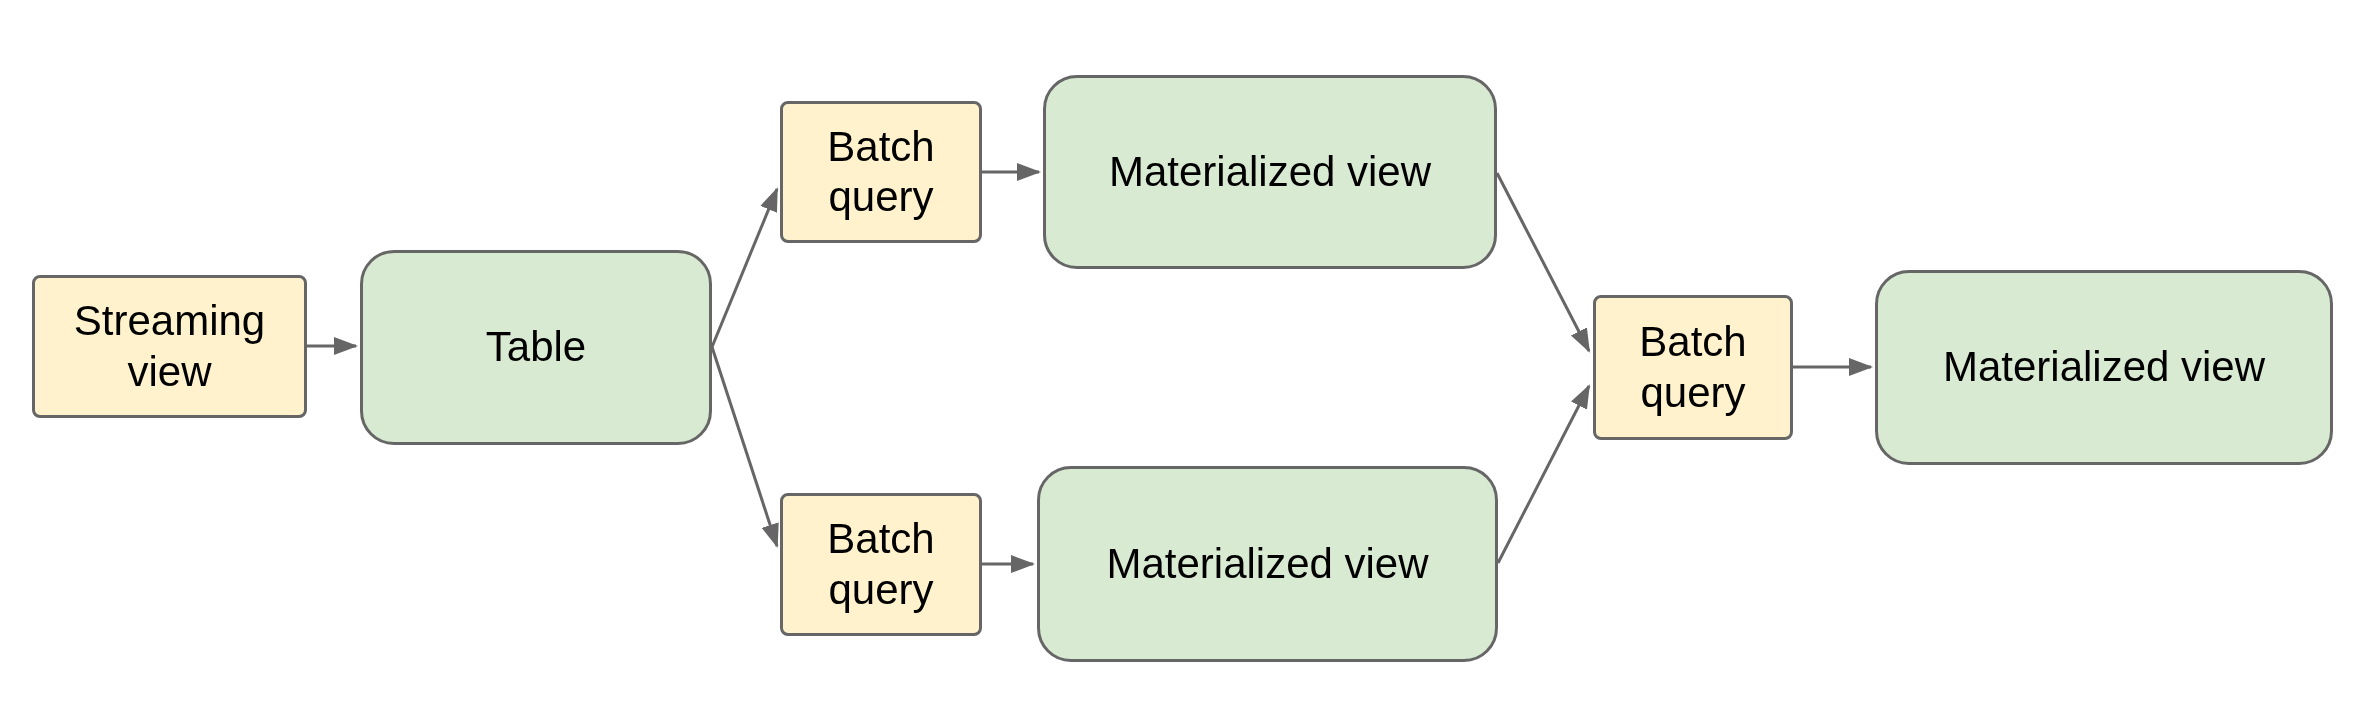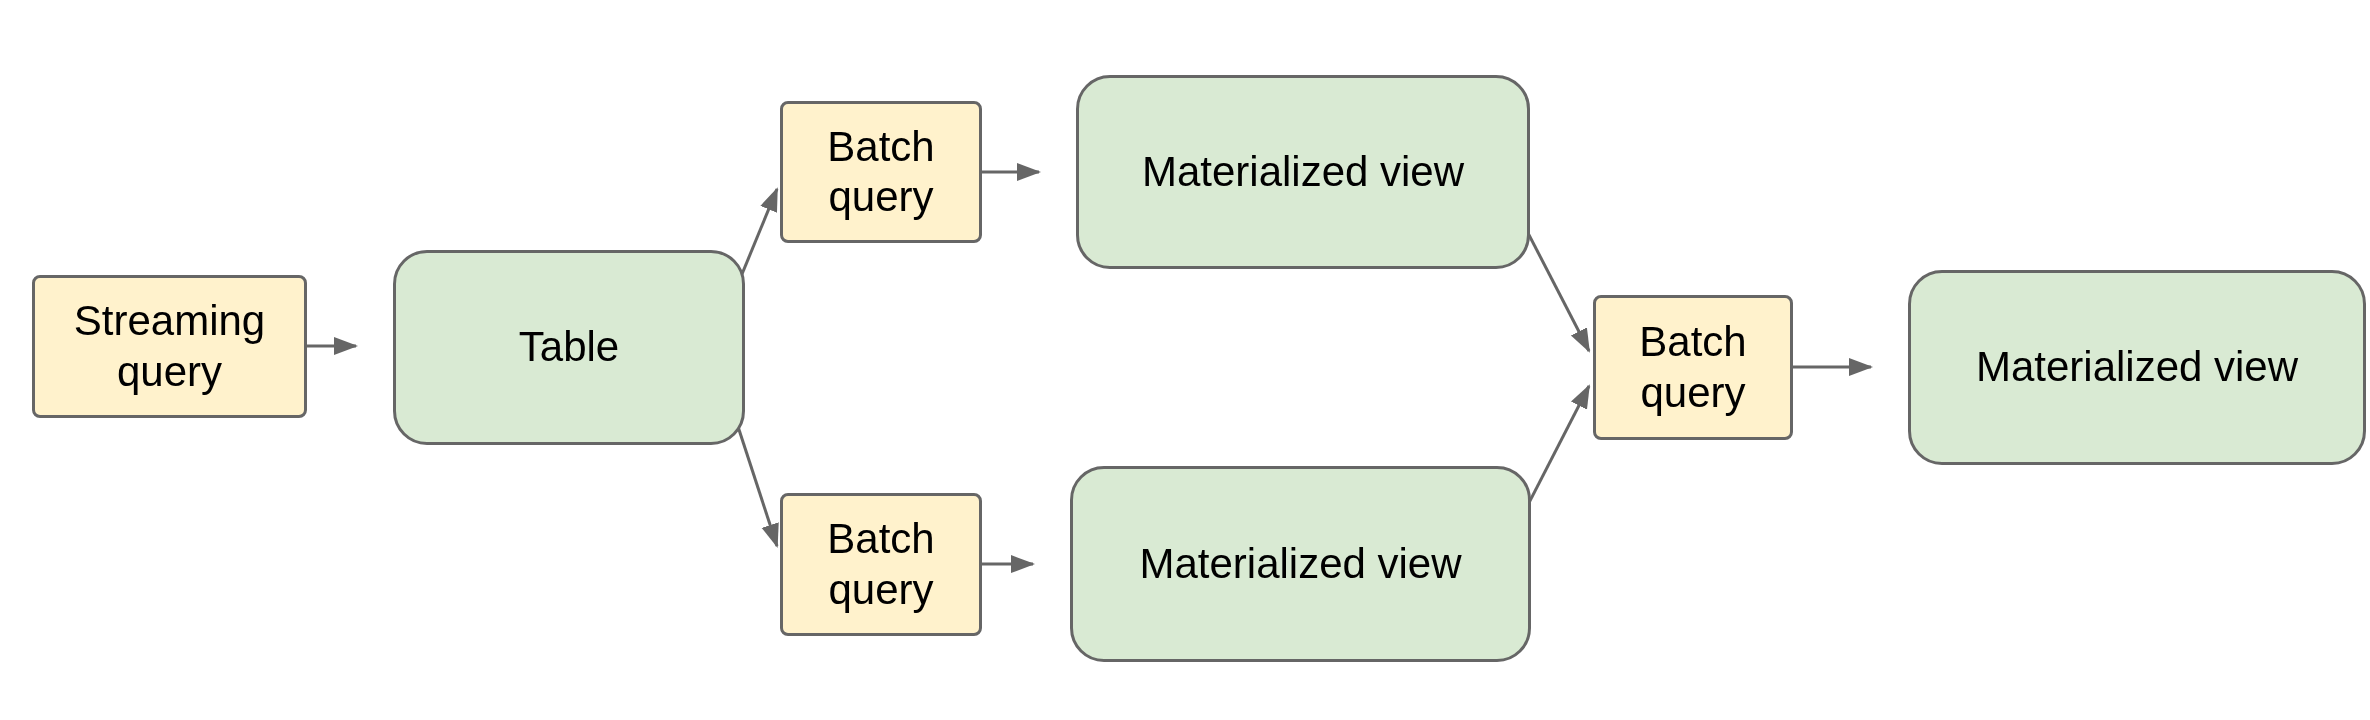--- a/index.html
+++ b/index.html
@@ -47,21 +47,20 @@
     line-height:1.2;
     padding:0 18px;
   }
   .node.query{
     background:var(--query-fill);
     border-radius:8px;
   }
   .node.view{
     background:var(--view-fill);
     border-radius:34px;
-    margin-left:33px;
   }
   
   .n-streaming-query   {left:32px;   top:275px; width:275px; height:143px;}
   .n-table             {left:360px;  top:250px; width:352px; height:195px;}
   .n-batch-query-top   {left:780px;  top:101px; width:202px; height:142px;}
   .n-mv-top            {left:1043px; top:75px;  width:454px; height:194px;}
   .n-batch-query-bottom{left:780px;  top:493px; width:202px; height:143px;}
   .n-mv-bottom         {left:1037px; top:466px; width:461px; height:196px;}
   .n-batch-query-right {left:1593px; top:295px; width:200px; height:145px;}
   .n-mv-final          {left:1875px; top:270px; width:458px; height:195px;}
@@ -82,21 +81,21 @@
     <line class="edge" x1="712" y1="347" x2="777" y2="189" marker-end="url(#arrowhead)"></line>
     <line class="edge" x1="712" y1="347" x2="777" y2="546" marker-end="url(#arrowhead)"></line>
     <line class="edge" x1="982" y1="172" x2="1039" y2="172" marker-end="url(#arrowhead)"></line>
     <line class="edge" x1="982" y1="564" x2="1033" y2="564" marker-end="url(#arrowhead)"></line>
     <line class="edge" x1="1497" y1="173" x2="1589" y2="351" marker-end="url(#arrowhead)"></line>
     <line class="edge" x1="1498" y1="563" x2="1589" y2="386" marker-end="url(#arrowhead)"></line>
     <line class="edge" x1="1793" y1="367" x2="1871" y2="367" marker-end="url(#arrowhead)"></line>
   </svg>
 
   <div class="node query n-streaming-query">
-    <span>Streaming query</span>
+    <span>Streaming view</span>
   </div>
 
   <div class="node view n-table">
     <span>Table</span>
   </div>
 
   <div class="node query n-batch-query-top">
     <span>Batch query</span>
   </div>
 

